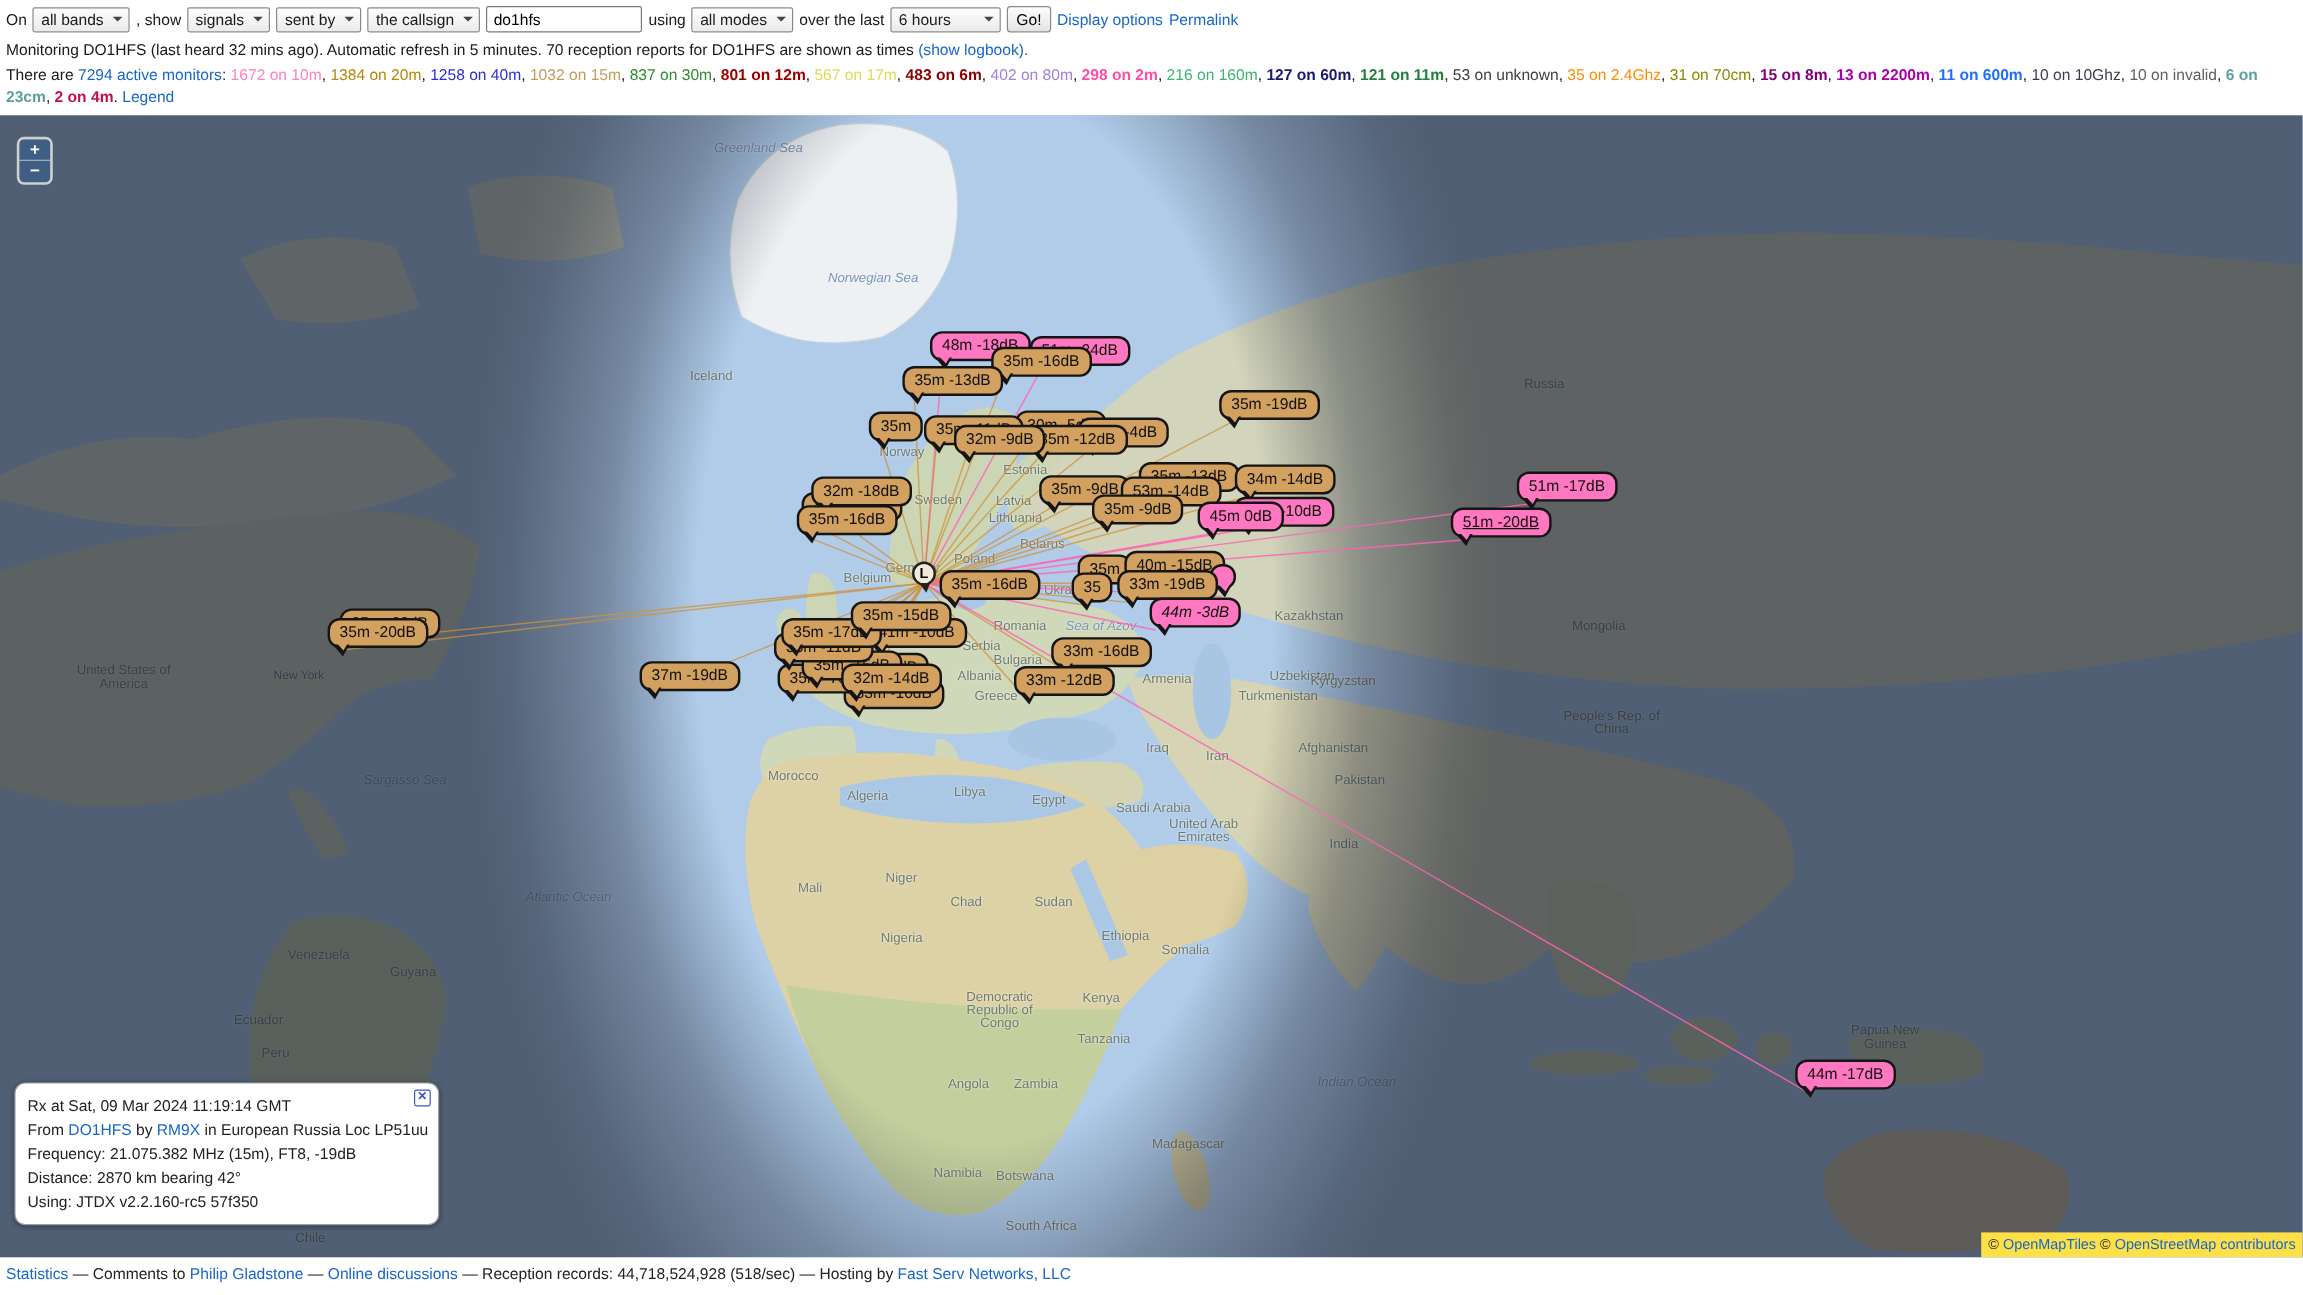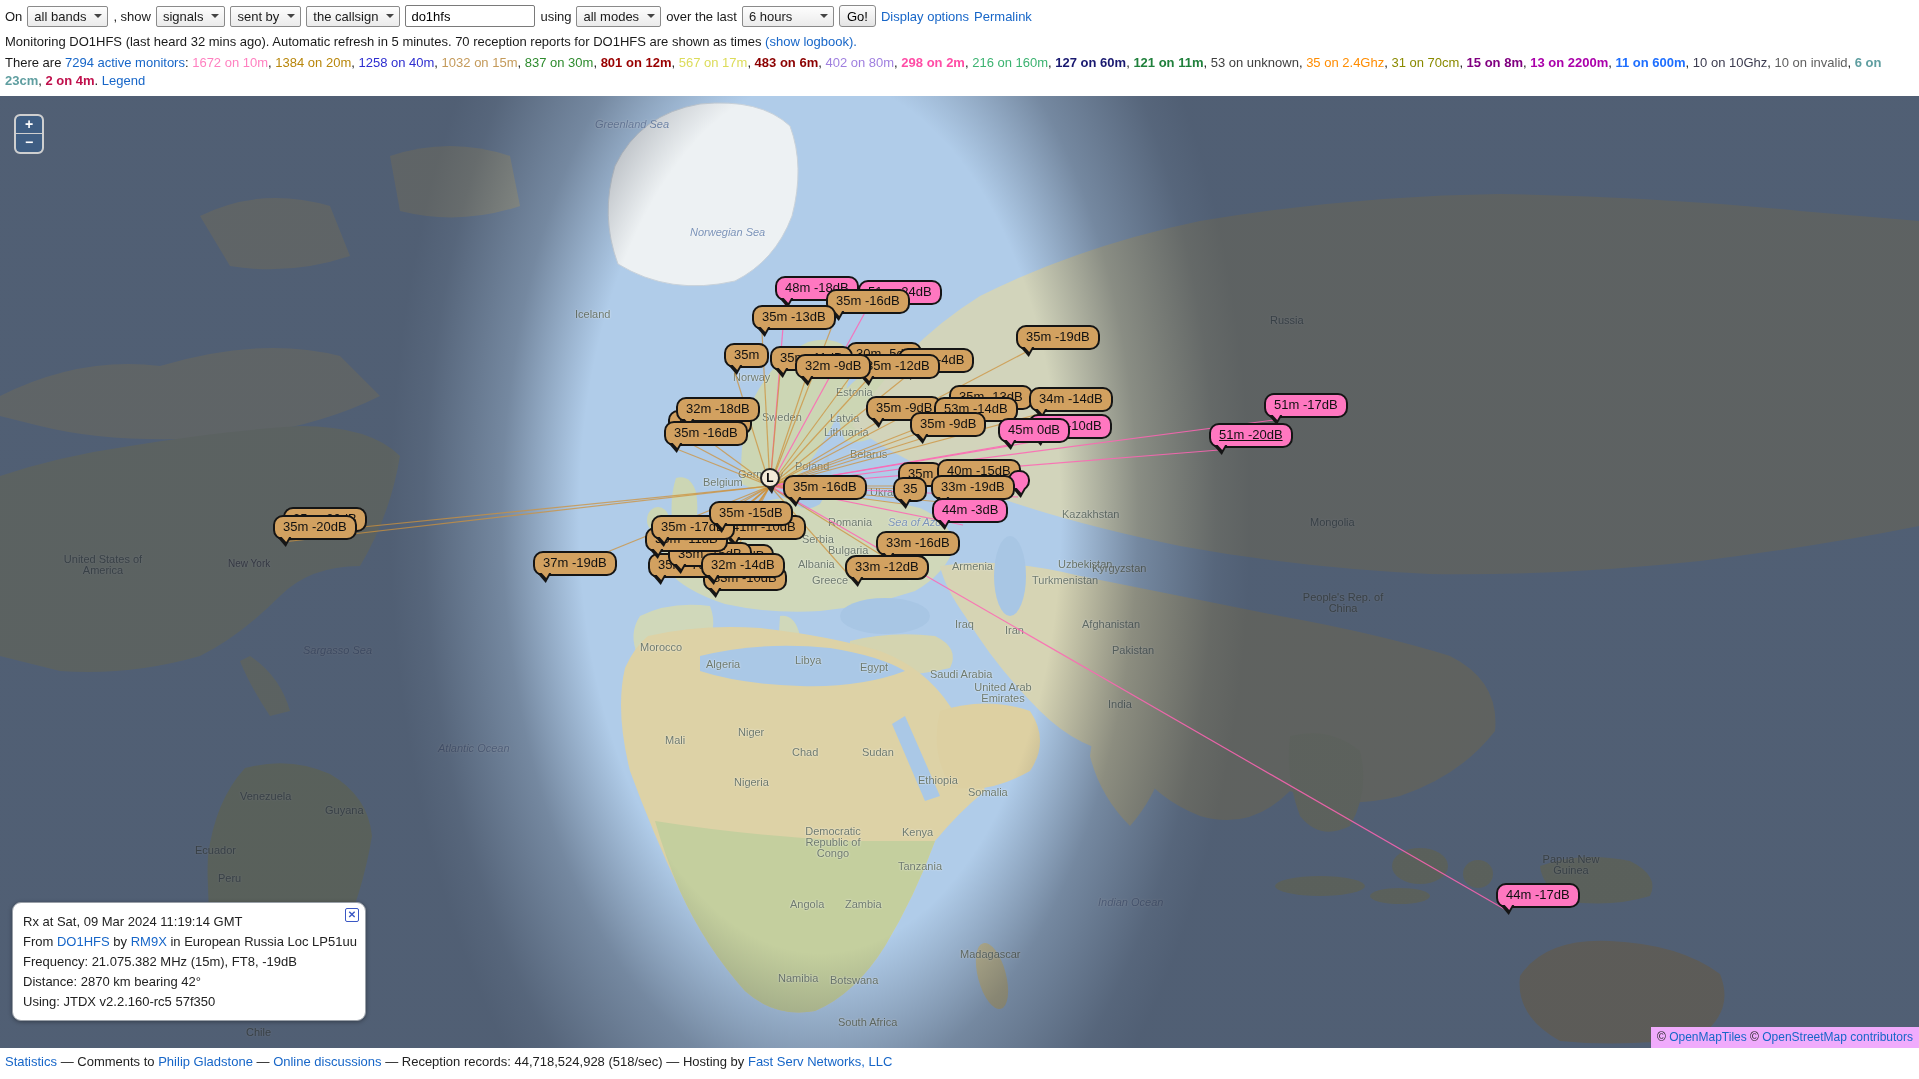--- a/index.html
+++ b/index.html
@@ -56,21 +56,21 @@
              font:bold 14px/17px "Liberation Sans",sans-serif; cursor:pointer; }
   .zoomctl div:first-child { border-bottom:1px solid #cfcfcf; border-radius:4px 4px 0 0; }
   .zoomctl div:last-child { border-radius:0 0 4px 4px; }
 
   .popup { position:absolute; left:12px; top:806px; width:354px; background:#fff; border:1px solid #9aa0a8;
            border-radius:9px; box-shadow:0 1px 4px rgba(0,0,0,.35); padding:8px 10px; font-size:13px; color:#222; }
   .popup p { margin:1px 0; line-height:19px; white-space:nowrap; }
   .popup .close { position:absolute; right:6px; top:5px; width:14px; height:14px; border:1px solid #3a57c4;
            color:#3a57c4; font:bold 10px/12px "Liberation Sans",sans-serif; text-align:center; cursor:pointer; border-radius:2px; }
 
-  .attribution { position:absolute; right:0; bottom:0; height:21px; background:#f0abfc; padding:0 6px;
+  .attribution { position:absolute; right:0; bottom:0; height:21px; background:#fde047; padding:0 6px;
            font-size:12px; line-height:21px; color:#222; }
 
   
   .footer { position:relative; width:1919px; height:31px; background:#fff; font-size:13px; color:#222;
             padding:6px 0 0 5px; white-space:nowrap; }
   .watermark { position:absolute; right:8px; bottom:1px; font-size:27px; font-weight:bold; font-style:italic;
             color:#b5d9e8; letter-spacing:1px; }
 </style>
 </head>
 <body>
@@ -312,34 +312,34 @@
       <div class="balloon b10m" style="left: 998px; top: 322px;">45m 0dB</div>
       <div class="balloon b10m" style="left: 1264px; top: 297px;">51m -17dB</div>
       <div class="balloon b10m" style="left: 1209px; top: 327px; text-decoration: underline;">51m -20dB</div>
       <div class="balloon b15m" style="left: 283px; top: 411px;">35m -20dB</div>
       <div class="balloon b15m" style="left: 273px; top: 419px;">35m -20dB</div>
       <div class="balloon b15m" style="left: 898px; top: 366px;">35m</div>
       <div class="balloon b15m" style="left: 937px; top: 363px;">40m -15dB</div>
       <div class="balloon b15m" style="left: 893px; top: 381px;">35</div>
       <div class="balloon b10m" style="left: 1008px; top: 374px;"></div>
       <div class="balloon b15m" style="left: 931px; top: 379px;">33m -19dB</div>
-      <div class="balloon b10m" style="left: 932px; top: 402px;">44m -3dB</div>
+      <div class="balloon b10m" style="left: 958px; top: 402px; font-style: italic;">44m -3dB</div>
       <div class="balloon b15m" style="left: 783px; top: 379px;">35m -16dB</div>
       <div class="balloon b15m" style="left: 722px; top: 419px;">41m -10dB</div>
       <div class="balloon b15m" style="left: 703px; top: 470px;">33m -10dB</div>
       <div class="balloon b15m" style="left: 648px; top: 457px;">35m -7dB</div>
       <div class="balloon b15m" style="left: 698px; top: 448px;">33m -9dB</div>
       <div class="balloon b15m" style="left: 668px; top: 446px;">35m -15dB</div>
       <div class="balloon b15m" style="left: 645px; top: 431px;">35m -11dB</div>
       <div class="balloon b15m" style="left: 651px; top: 419px;">35m -17dB</div>
       <div class="balloon b15m" style="left: 709px; top: 405px;">35m -15dB</div>
       <div class="balloon b15m" style="left: 701px; top: 457px;">32m -14dB</div>
       <div class="balloon b15m" style="left: 533px; top: 455px;">37m -19dB</div>
       <div class="balloon b15m" style="left: 876px; top: 435px;">33m -16dB</div>
-      <div class="balloon b15m" style="left: 845px; top: 459px; border-radius: 11px;">33m -12dB</div>
+      <div class="balloon b15m" style="left: 845px; top: 459px;">33m -12dB</div>
       <div class="balloon b10m" style="left: 1496px; top: 787px;">44m -17dB</div>
     </div>
 
   <div class="tx">L</div>
 
   <div class="zoomctl">
     <div>+</div>
     <div>−</div>
   </div>
 

